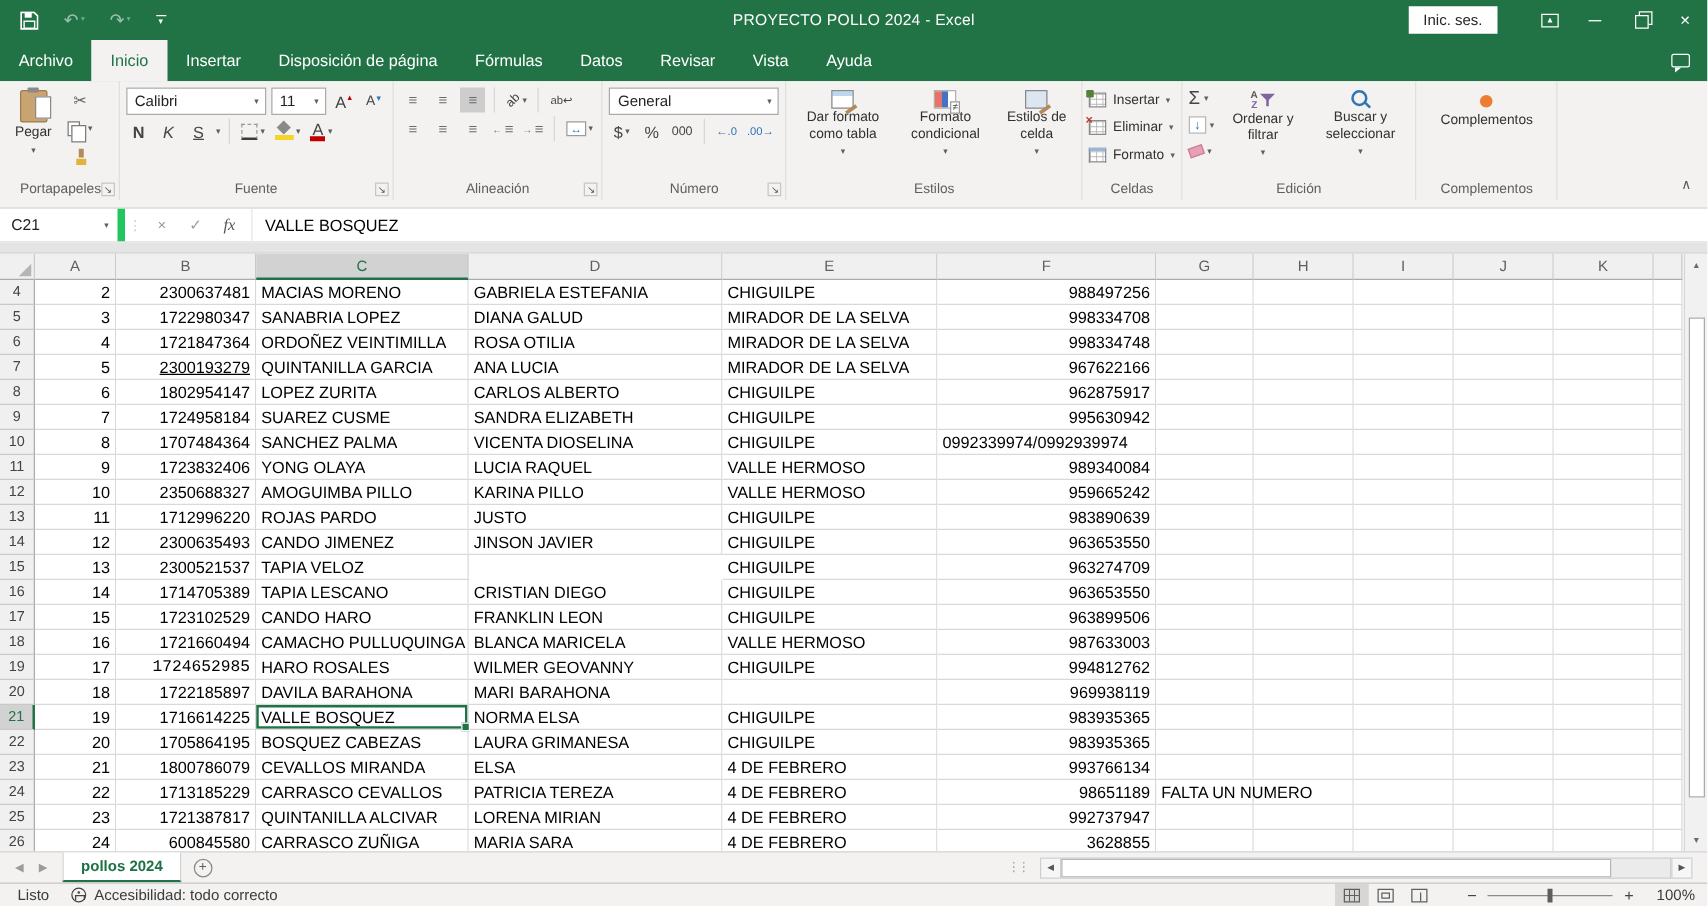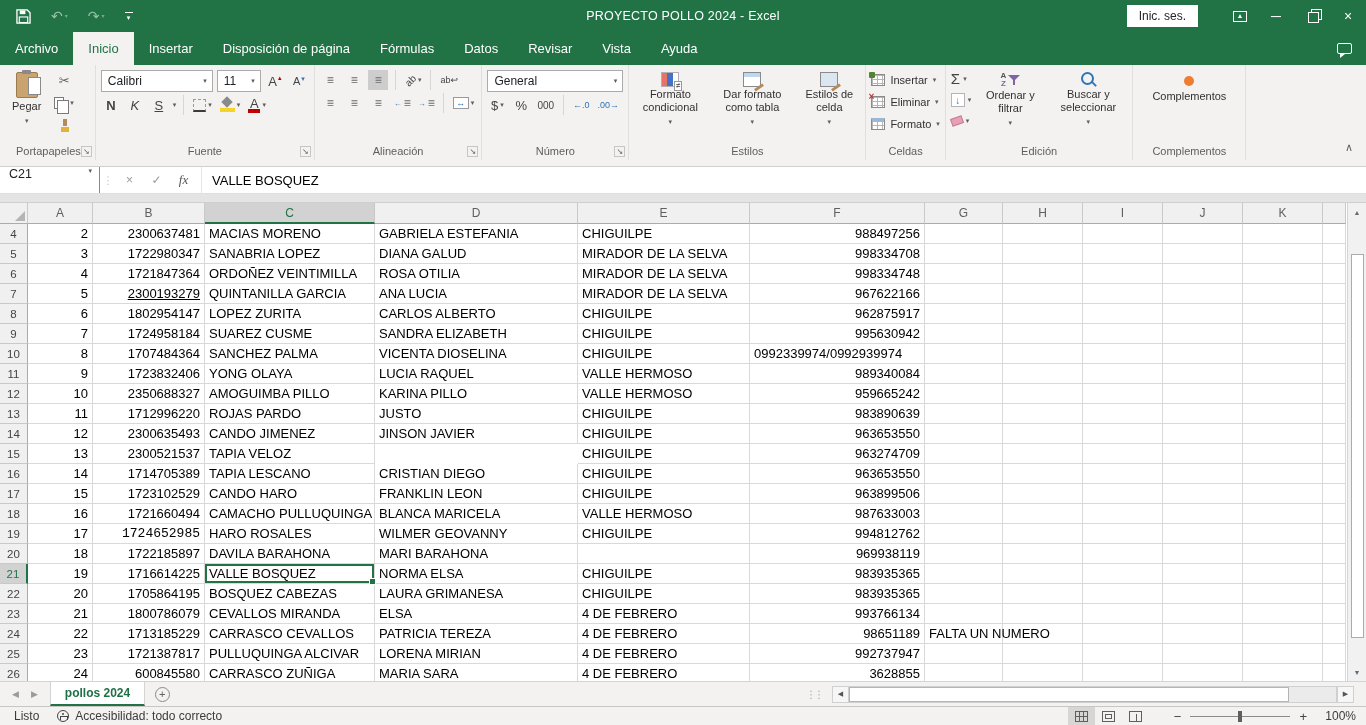--- a/index.html
+++ b/index.html
@@ -101,21 +101,21 @@
 .ic-find{width:15px;height:15px;position:relative}
 .ic-find::before{content:"";position:absolute;left:0;top:0;width:9px;height:9px;border:2px solid #2e75b6;border-radius:50%}
 .ic-find::after{content:"";position:absolute;right:1px;bottom:0;width:2px;height:6px;background:#2e75b6;transform:rotate(-45deg)}
 .dot-orange{width:10px;height:10px;border-radius:50%;background:#ed7d31;margin:4px 0 3px}
 .twoline{text-align:center;line-height:13px}
 .collapse{margin-left:auto;align-self:flex-end;padding:0 13px 6px;color:#605e5c;font-size:11px}
 .edge{flex:0 0 7px;background:#f3f2f1;border-bottom:1px solid #d2d0ce}
 
 
 .fbar{flex:0 0 27px;background:#fff;display:flex;align-items:stretch;border-bottom:1px solid #e1dfdd}
-.namebox{width:100px;display:flex;align-items:flex-start;padding-left:9px;font-size:12.5px;color:#222;border-right:1px solid #22c55e}
+.namebox{width:100px;display:flex;align-items:center;padding-left:9px;font-size:12.5px;color:#222;border-right:6px solid #22c55e}
 .namebox .dd{margin-left:auto;font-size:7px;color:#605e5c;padding-right:7px}
 .fdots{width:16px;display:flex;align-items:center;justify-content:center;color:#c8c8c8;font-size:11px}
 .fbtns{display:flex;align-items:center;border-right:1px solid #e6e6e6;padding-right:4px}
 .fbtn{width:27px;text-align:center;font-size:12px;color:#9b9b9b}
 .fx{font-family:"Liberation Serif",serif;font-style:italic;color:#555;font-size:13px}
 .fcontent{flex:1;display:flex;align-items:center;padding-left:10px;font-size:13px;color:#000}
 .gridgap{flex:0 0 9px;background:#e4e4e4;border-bottom:1px solid #cfcfcf}
 
 
 .gridwrap{flex:1;display:flex;overflow:hidden;background:#fff}
@@ -401,28 +401,28 @@
         </div>
       </div>
       <div class="rg-label">
           <span>Número</span>
           <span class="launcher">↘</span>
         </div>
     </div>
 
     <div class="rgroup">
       <div class="rg-body">
+        <div class="bigbtn" style="width:80px">
+          <span class="ic-table"></span>
+          <span class="twoline">Dar formato como tabla</span>
+          <span class="dd7">▾</span>
+        </div>
         <div class="bigbtn" style="width:72px">
           <span class="ic-cf"></span>
           <span class="twoline">Formato condicional</span>
-          <span class="dd7">▾</span>
-        </div>
-        <div class="bigbtn" style="width:80px">
-          <span class="ic-table"></span>
-          <span class="twoline">Dar formato como tabla</span>
           <span class="dd7">▾</span>
         </div>
         <div class="bigbtn" style="width:62px">
           <span class="ic-cellstyle"></span>
           <span class="twoline">Estilos de celda</span>
           <span class="dd7">▾</span>
         </div>
       </div>
       <div class="rg-label">
           <span>Estilos</span>
@@ -855,21 +855,21 @@
             <div class="cell" style="width: 80px;"></div>
             <div class="cell" style="width: 80px;"></div>
             <div class="cell" style="width: 80px;"></div>
             <div class="cell" style="width: 80px;"></div>
             <div class="cell" style="width: 23px;"></div>
           </div>
           <div class="grow">
             <div class="rh" style="width: 28px;">25</div>
             <div class="cell num" style="width: 65px;">23</div>
             <div class="cell num" style="width: 112px;">1721387817</div>
-            <div class="cell" style="width: 170px;">PULLUQUINGA ALCIVAR</div>
+            <div class="cell" style="width: 170px;">QUINTANILLA ALCIVAR</div>
             <div class="cell" style="width: 203px;">LORENA MIRIAN</div>
             <div class="cell" style="width: 172px;">4 DE FEBRERO</div>
             <div class="cell num" style="width: 175px;">992737947</div>
             <div class="cell" style="width: 78px;"></div>
             <div class="cell" style="width: 80px;"></div>
             <div class="cell" style="width: 80px;"></div>
             <div class="cell" style="width: 80px;"></div>
             <div class="cell" style="width: 80px;"></div>
             <div class="cell" style="width: 23px;"></div>
           </div>

